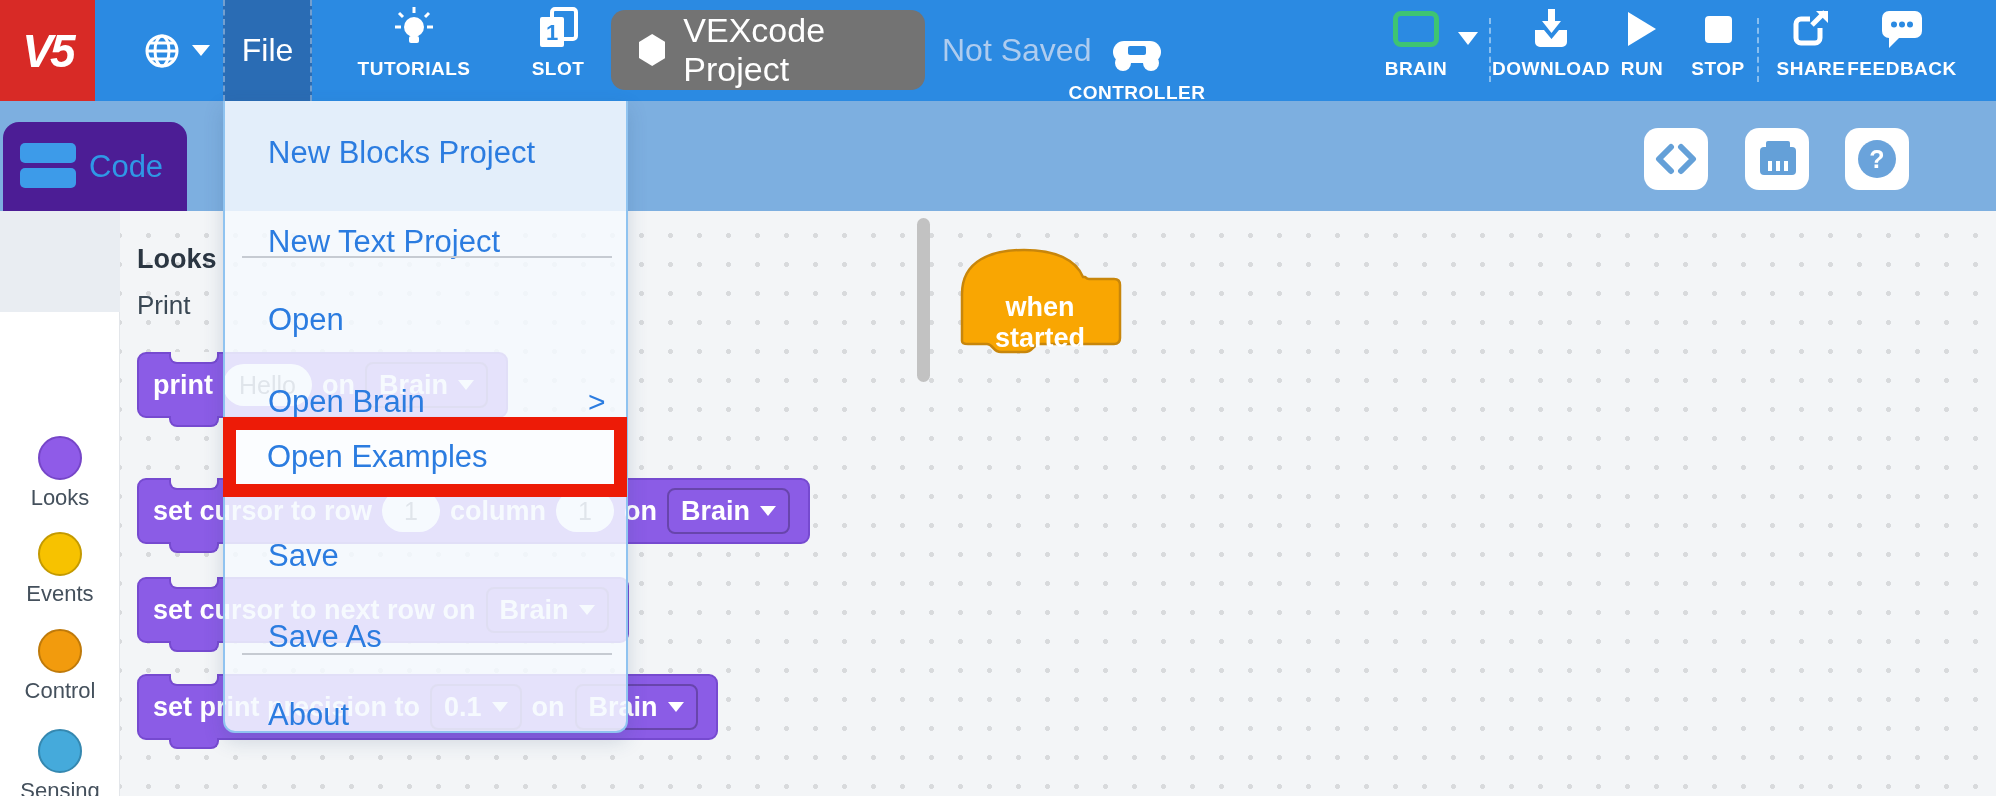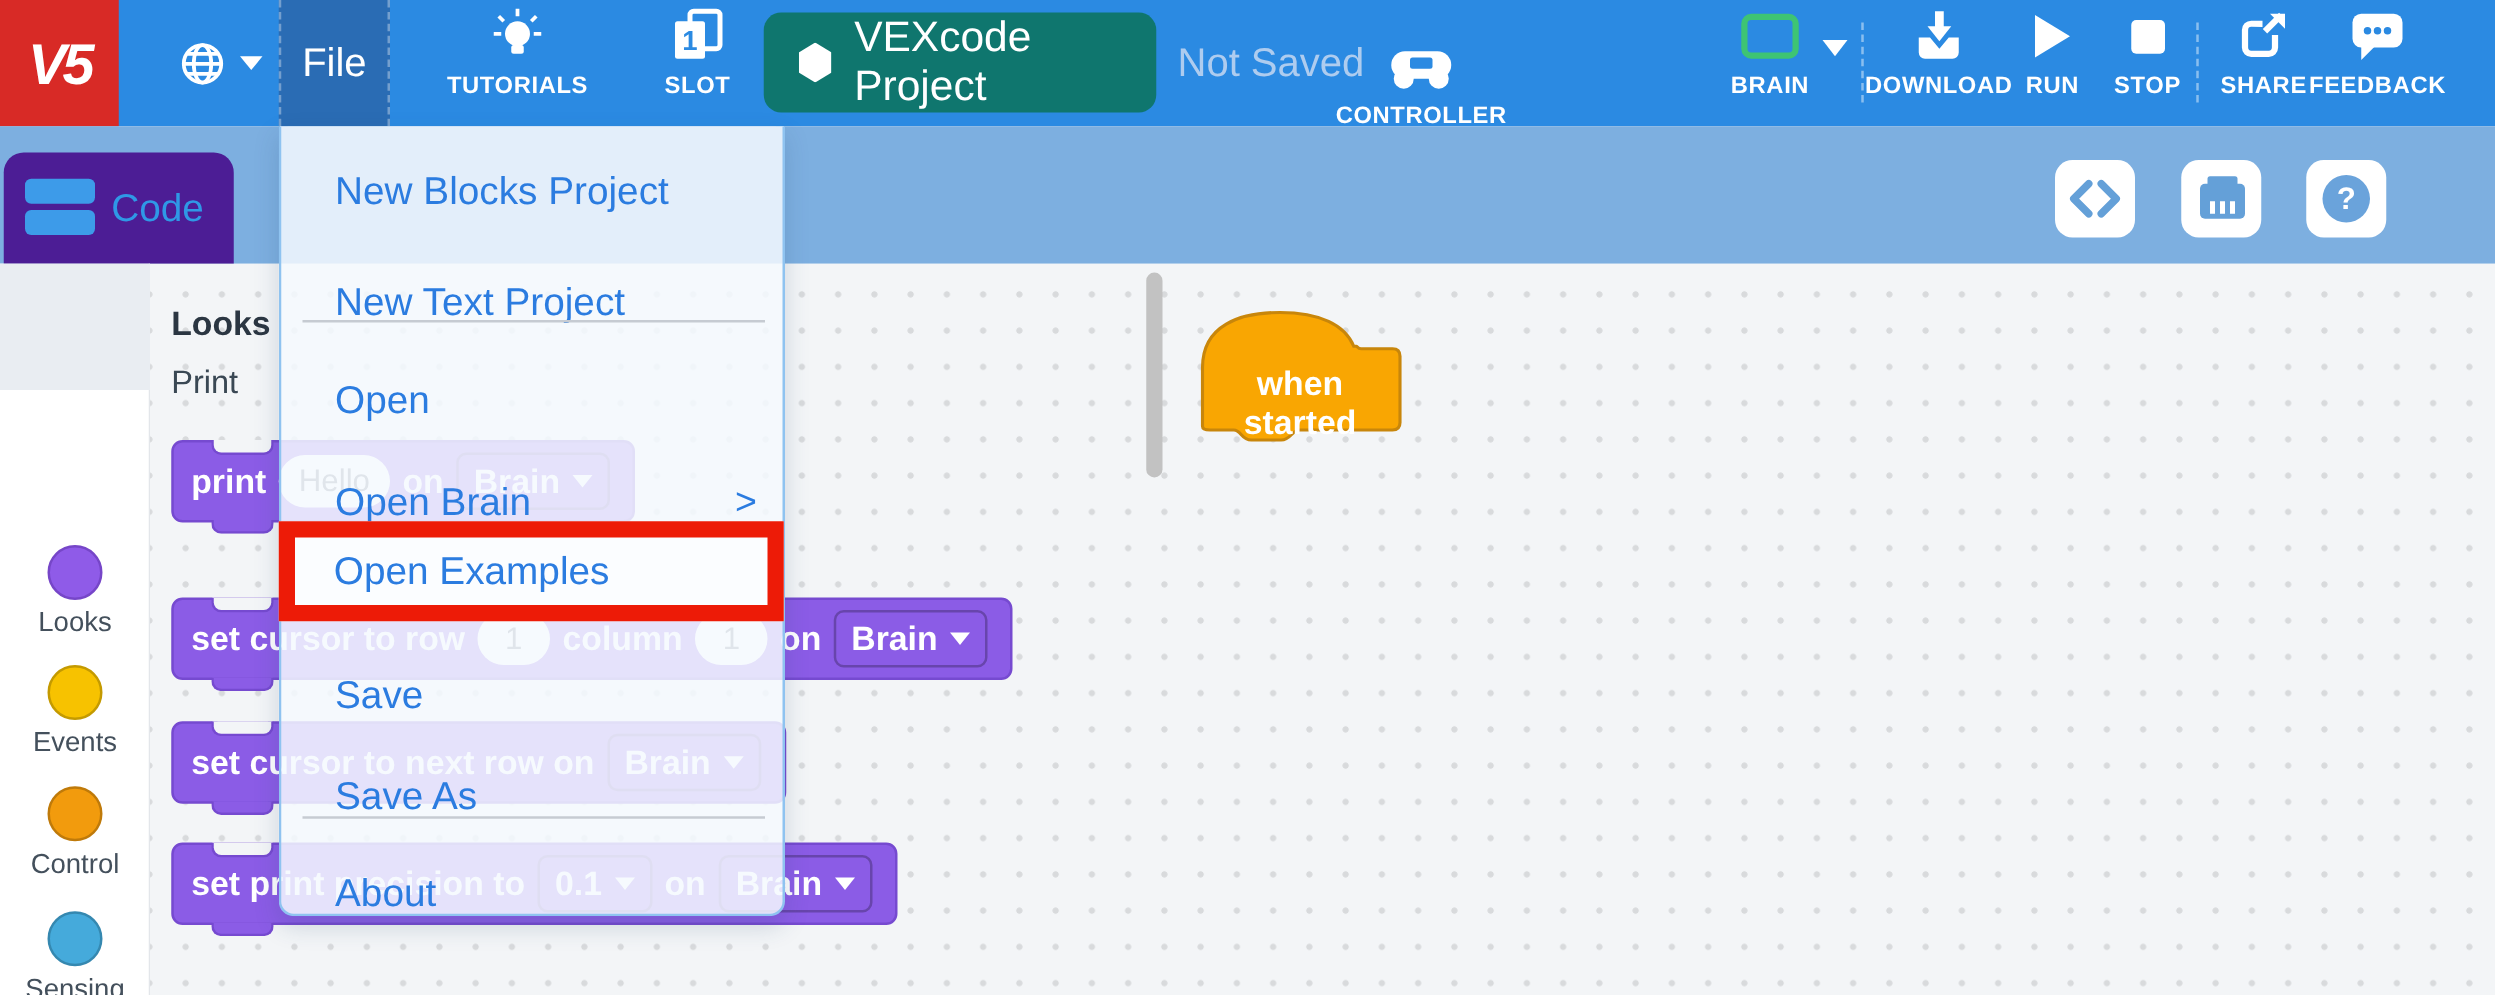--- a/index.html
+++ b/index.html
@@ -13,21 +13,21 @@
             display:flex; align-items:center; justify-content:center; }
   .v5logo span { color:#fff; font-weight:800; font-style:italic; font-size:46px; letter-spacing:-3px; }
   .lang { position:absolute; left:128px; top:0; width:95px; height:101px; display:flex; align-items:center; gap:10px; justify-content:center; cursor:pointer; }
   .caret-down { width:0; height:0; border-left:9px solid transparent; border-right:9px solid transparent; border-top:11px solid #fff; }
   .file-btn { position:absolute; left:223px; top:0; width:89px; height:101px; background:#2A6CB4;
               border-left:2px dashed rgba(255,255,255,.35); border-right:2px dashed rgba(255,255,255,.35);
               display:flex; align-items:center; justify-content:center; color:#fff; font-size:32px; cursor:pointer; }
   .tb-item { position:absolute; top:0; height:101px; display:flex; flex-direction:column; align-items:center; justify-content:flex-start; cursor:pointer; }
   .tb-item .ticon { height:58px; display:flex; align-items:center; justify-content:center; }
   .tb-item .tlabel { color:#fff; font-size:19px; font-weight:bold; letter-spacing:.5px; }
-  .proj-btn { position:absolute; left:611px; top:10px; width:314px; height:80px; background:#0f766e; border-radius:14px;
+  .proj-btn { position:absolute; left:611px; top:10px; width:314px; height:80px; background:#737373; border-radius:14px;
               display:flex; align-items:center; cursor:pointer; }
   .hexagon { width:28px; height:32px; background:#fff; margin-left:28px;
              clip-path:polygon(50% 0,100% 25%,100% 75%,50% 100%,0 75%,0 25%); }
   .proj-btn .ptitle { color:#fff; font-size:34px; margin-left:18px; }
   .not-saved { position:absolute; left:942px; top:0; height:101px; display:flex; align-items:center; color:#AECCEF; font-size:32px; }
   .tb-sep { position:absolute; top:18px; height:64px; width:0; border-left:2px dashed rgba(255,255,255,.45); }
   .brain-rect { width:46px; height:36px; border:5px solid #3EC473; border-radius:8px; }
   .brain-caret { position:absolute; left:1458px; top:32px; width:0; height:0;
                  border-left:10px solid transparent; border-right:10px solid transparent; border-top:13px solid #fff; cursor:pointer; }
   .stop-sq { width:27px; height:27px; background:#fff; border-radius:4px; }

